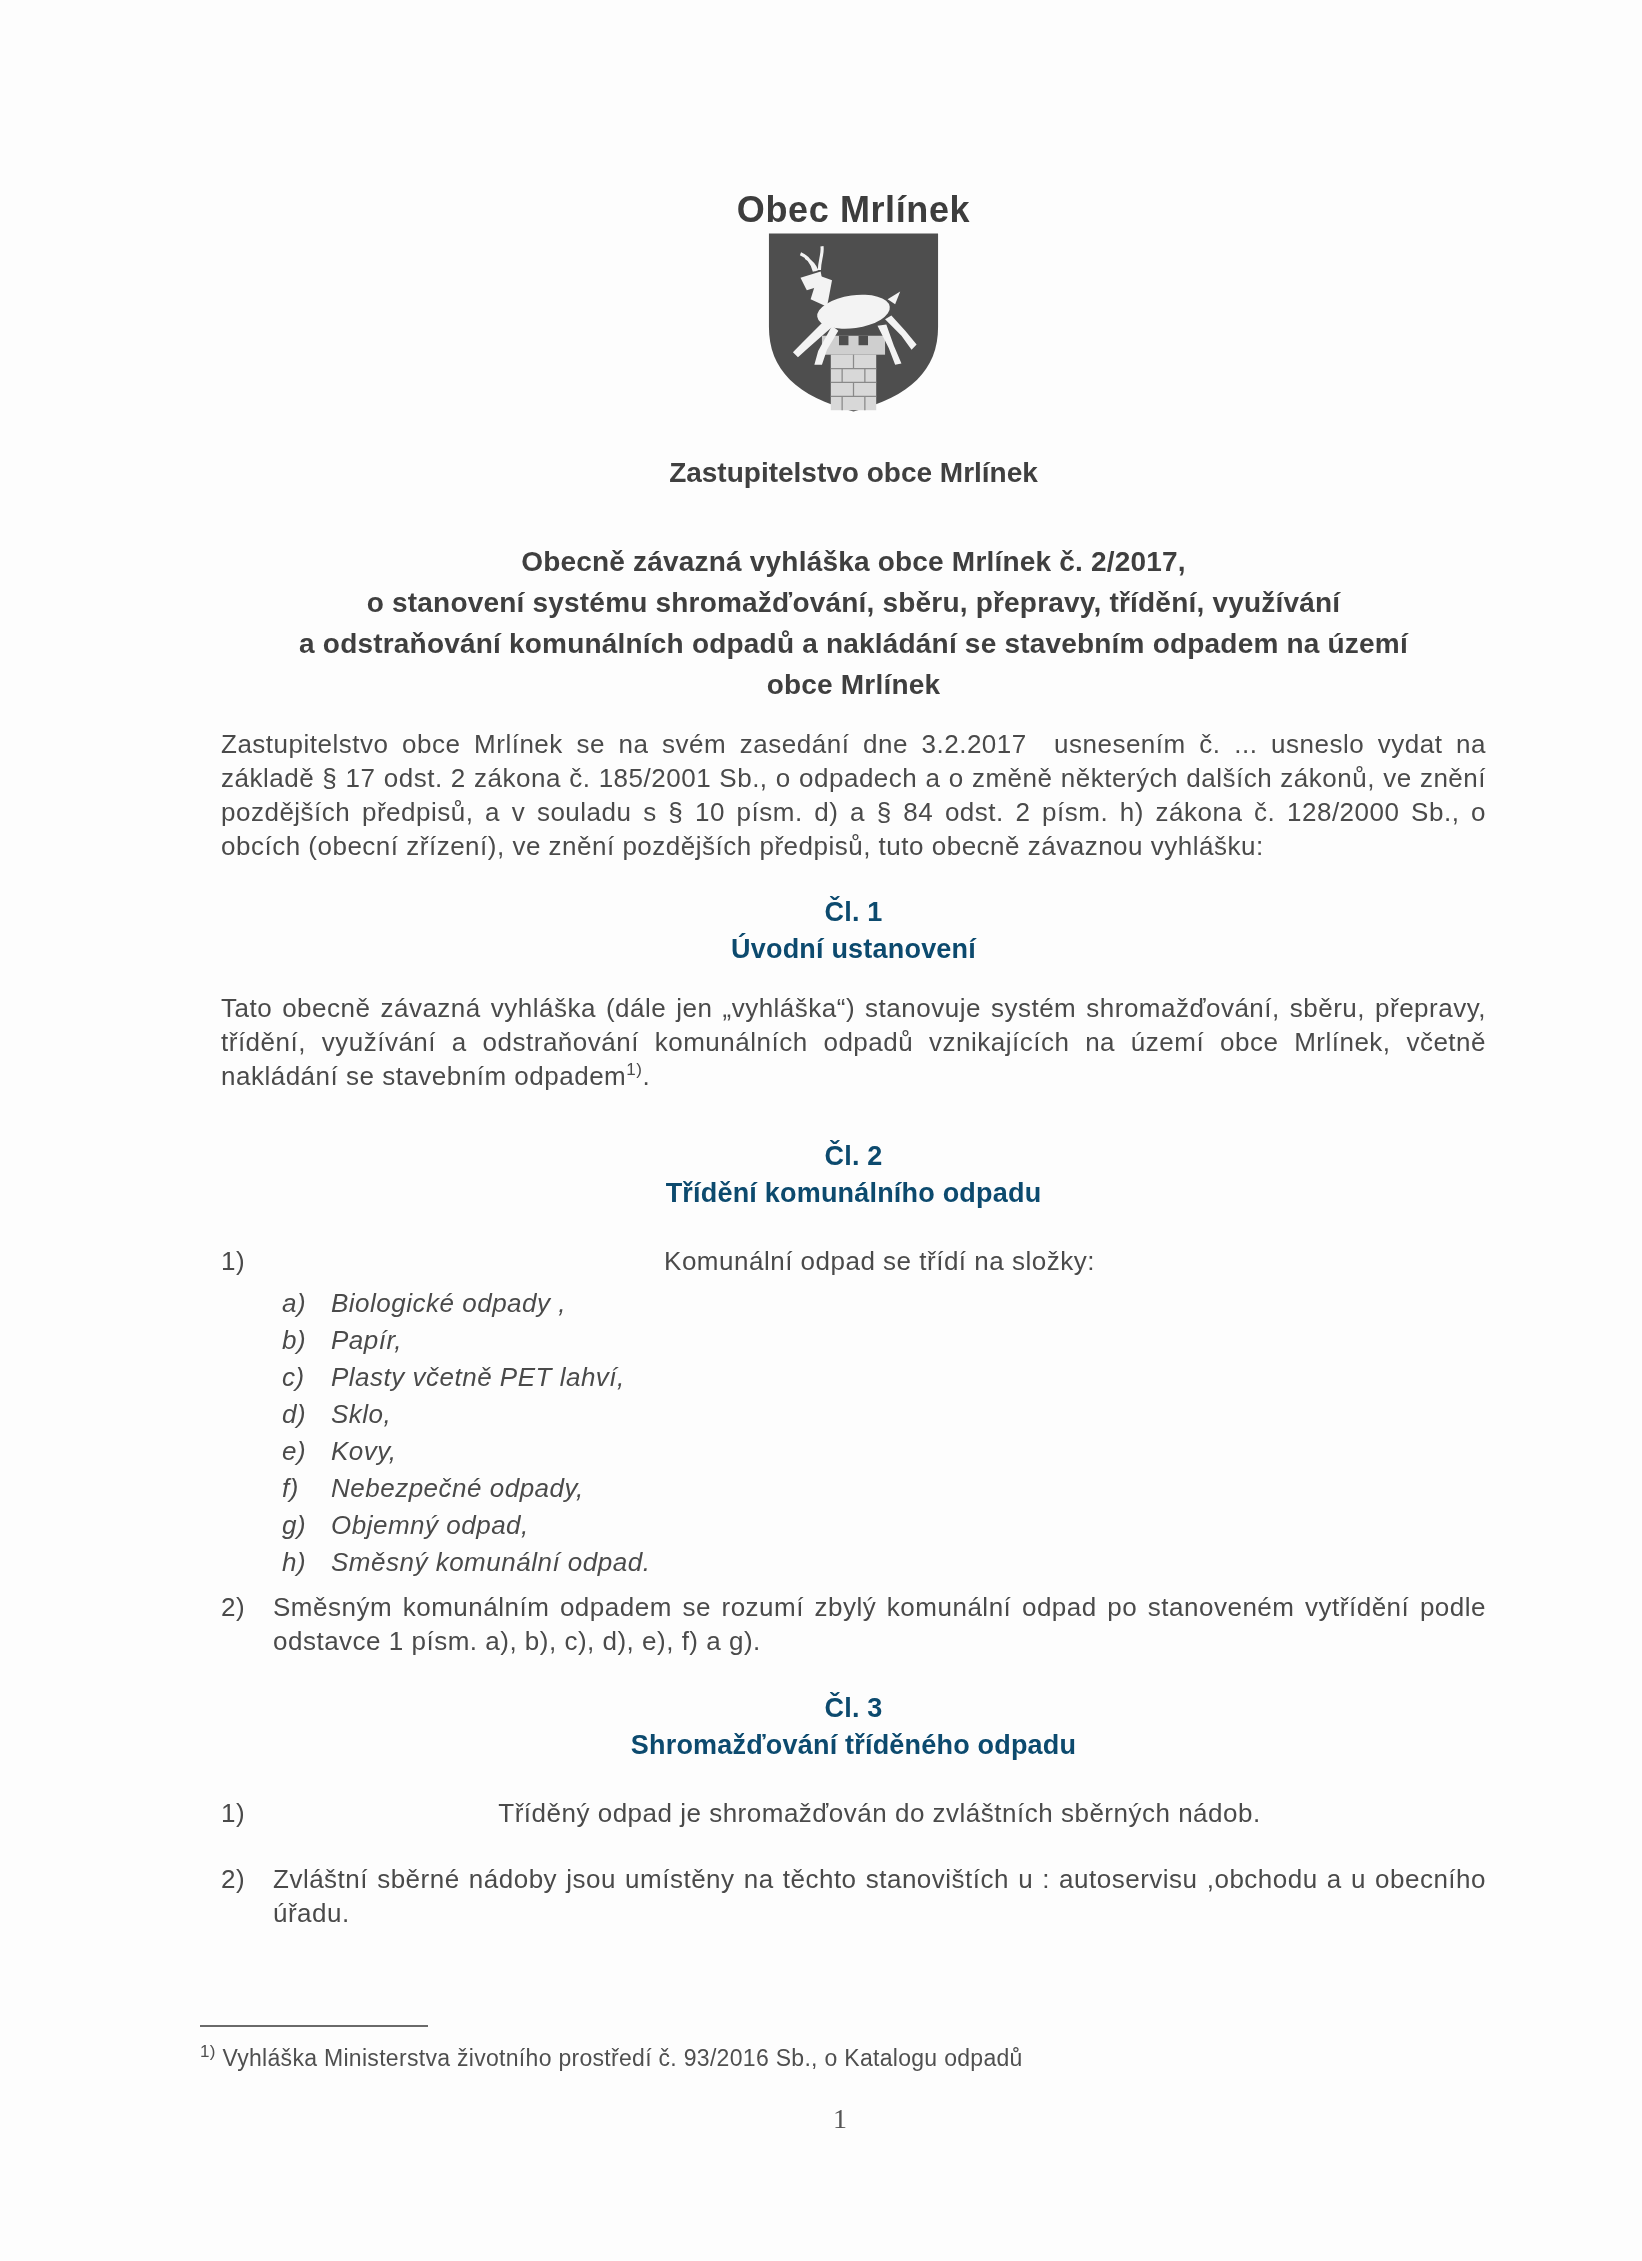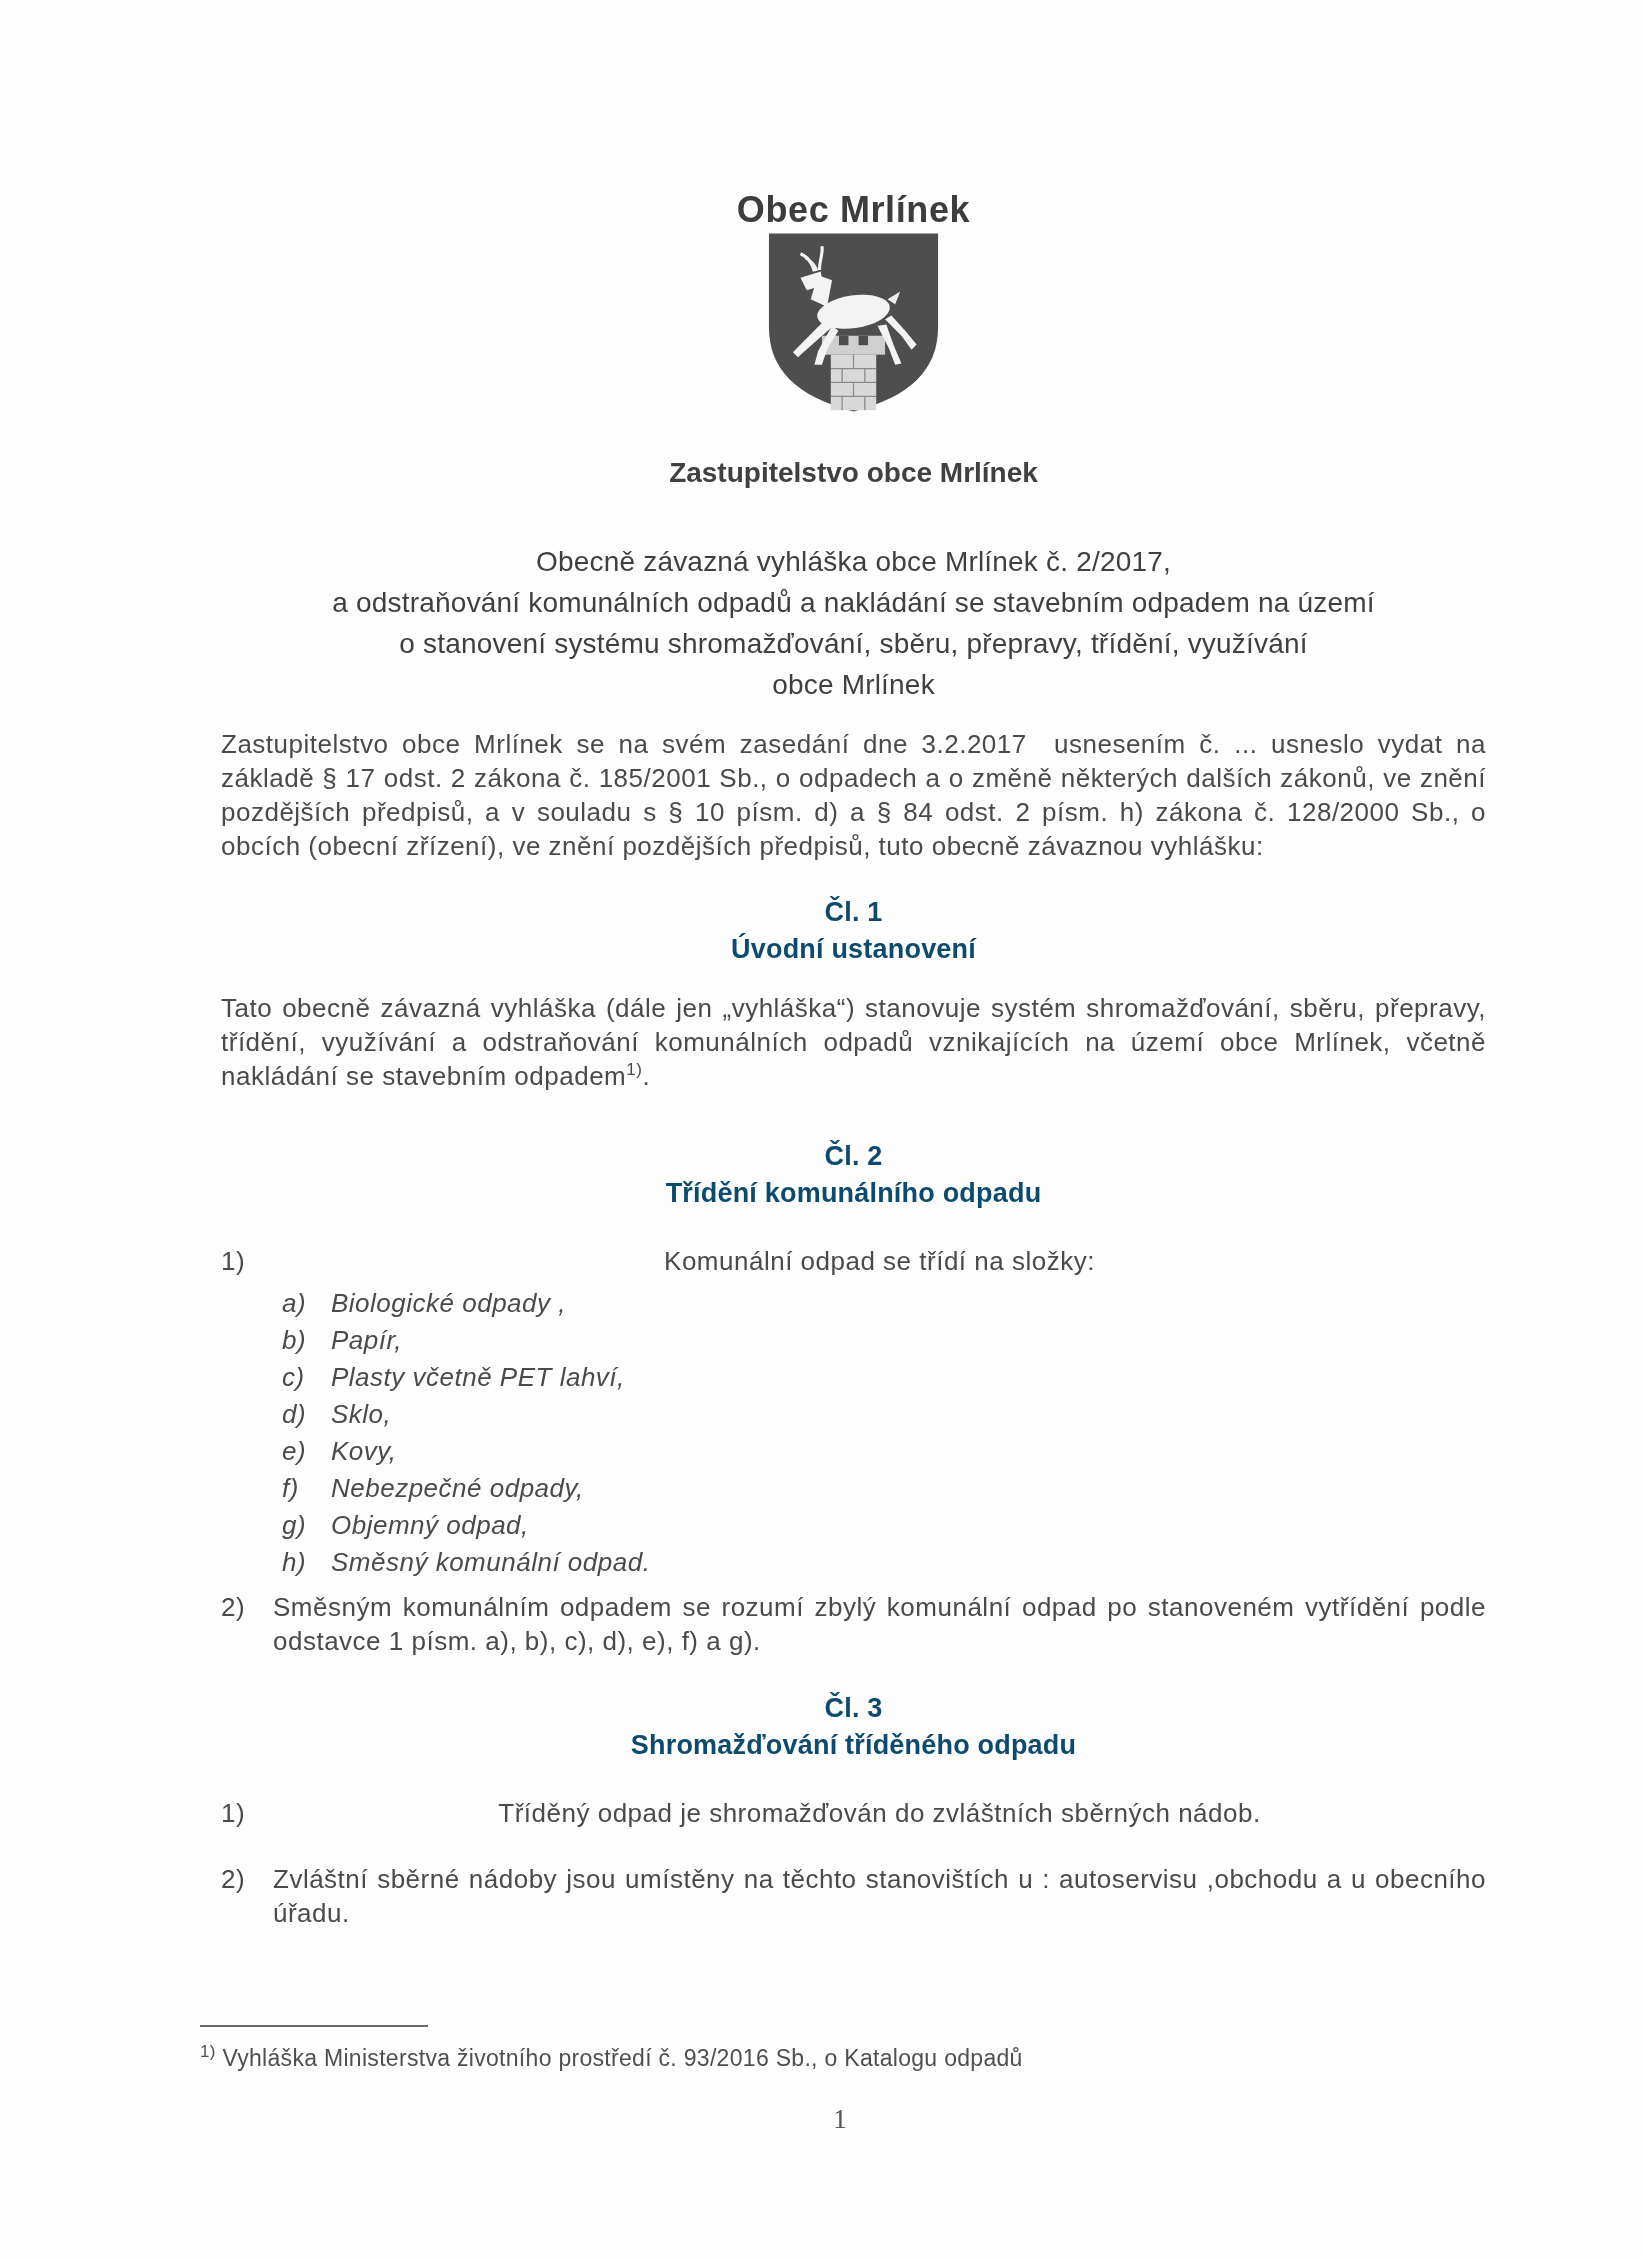--- a/index.html
+++ b/index.html
@@ -21,21 +21,21 @@
     letter-spacing: 0.6px; line-height: 43px;
   }
   .arms { width: 179px; height: 183px; margin: 0 auto; display: block; }
   .arms svg { display: block; width: 100%; height: 100%; }
   .council {
     margin-top: 41px; text-align: center;
     font-size: 28px; font-weight: bold; color: #404040; line-height: 36px;
   }
   .ord-title {
     margin-top: 50px; text-align: center;
-    font-size: 28px; font-weight: normal; color: #3f3f3f; line-height: 41px;
+    font-size: 28px; font-weight: bold; color: #3f3f3f; line-height: 41px;
     letter-spacing: 0.2px;
   }
   .preamble {
     margin: 22px 0 0 0;
     font-size: 26px; line-height: 34px; letter-spacing: 0.5px;
     text-align: justify; white-space: pre-wrap;
   }
   .art-heading {
     text-align: center; font-size: 27px; font-weight: bold;
     color: #0c4a6e; line-height: 37px; letter-spacing: 0.2px;
@@ -112,22 +112,22 @@
           <polygon points="190,140 216,166 232,188 240,180 222,158 200,134"></polygon>
           <polygon points="194,108 214,96 206,116"></polygon>
         </g>
       </svg>
     </div>
 
     <div class="council">Zastupitelstvo obce Mrlínek</div>
 
     <div class="ord-title">
       <div>Obecně závazná vyhláška obce Mrlínek č. 2/2017,</div>
+      <div>o stanovení systému shromažďování, sběru, přepravy, třídění, využívání</div>
       <div>a odstraňování komunálních odpadů a nakládání se stavebním odpadem na území</div>
-      <div>o stanovení systému shromažďování, sběru, přepravy, třídění, využívání</div>
       <div>obce Mrlínek</div>
     </div>
 
     <p class="preamble">Zastupitelstvo obce Mrlínek se na svém zasedání dne 3.2.2017  usnesením č. ... usneslo vydat na základě § 17 odst. 2 zákona č. 185/2001 Sb., o odpadech a o změně některých dalších zákonů, ve znění pozdějších předpisů, a v souladu s § 10 písm. d) a § 84 odst. 2 písm. h) zákona č. 128/2000 Sb., o obcích (obecní zřízení), ve znění pozdějších předpisů, tuto obecně závaznou vyhlášku:</p>
 
     <div class="art-heading mt-art1">
       <div>Čl. 1</div>
       <div>Úvodní ustanovení</div>
     </div>
     <p class="body-par"><span>Tato obecně závazná vyhláška (dále jen „vyhláška“) stanovuje systém shromažďování, sběru, přepravy, třídění, využívání a odstraňování komunálních odpadů vznikajících na území obce Mrlínek, včetně nakládání se stavebním odpadem</span><sup>1)</sup><span>.</span></p>

